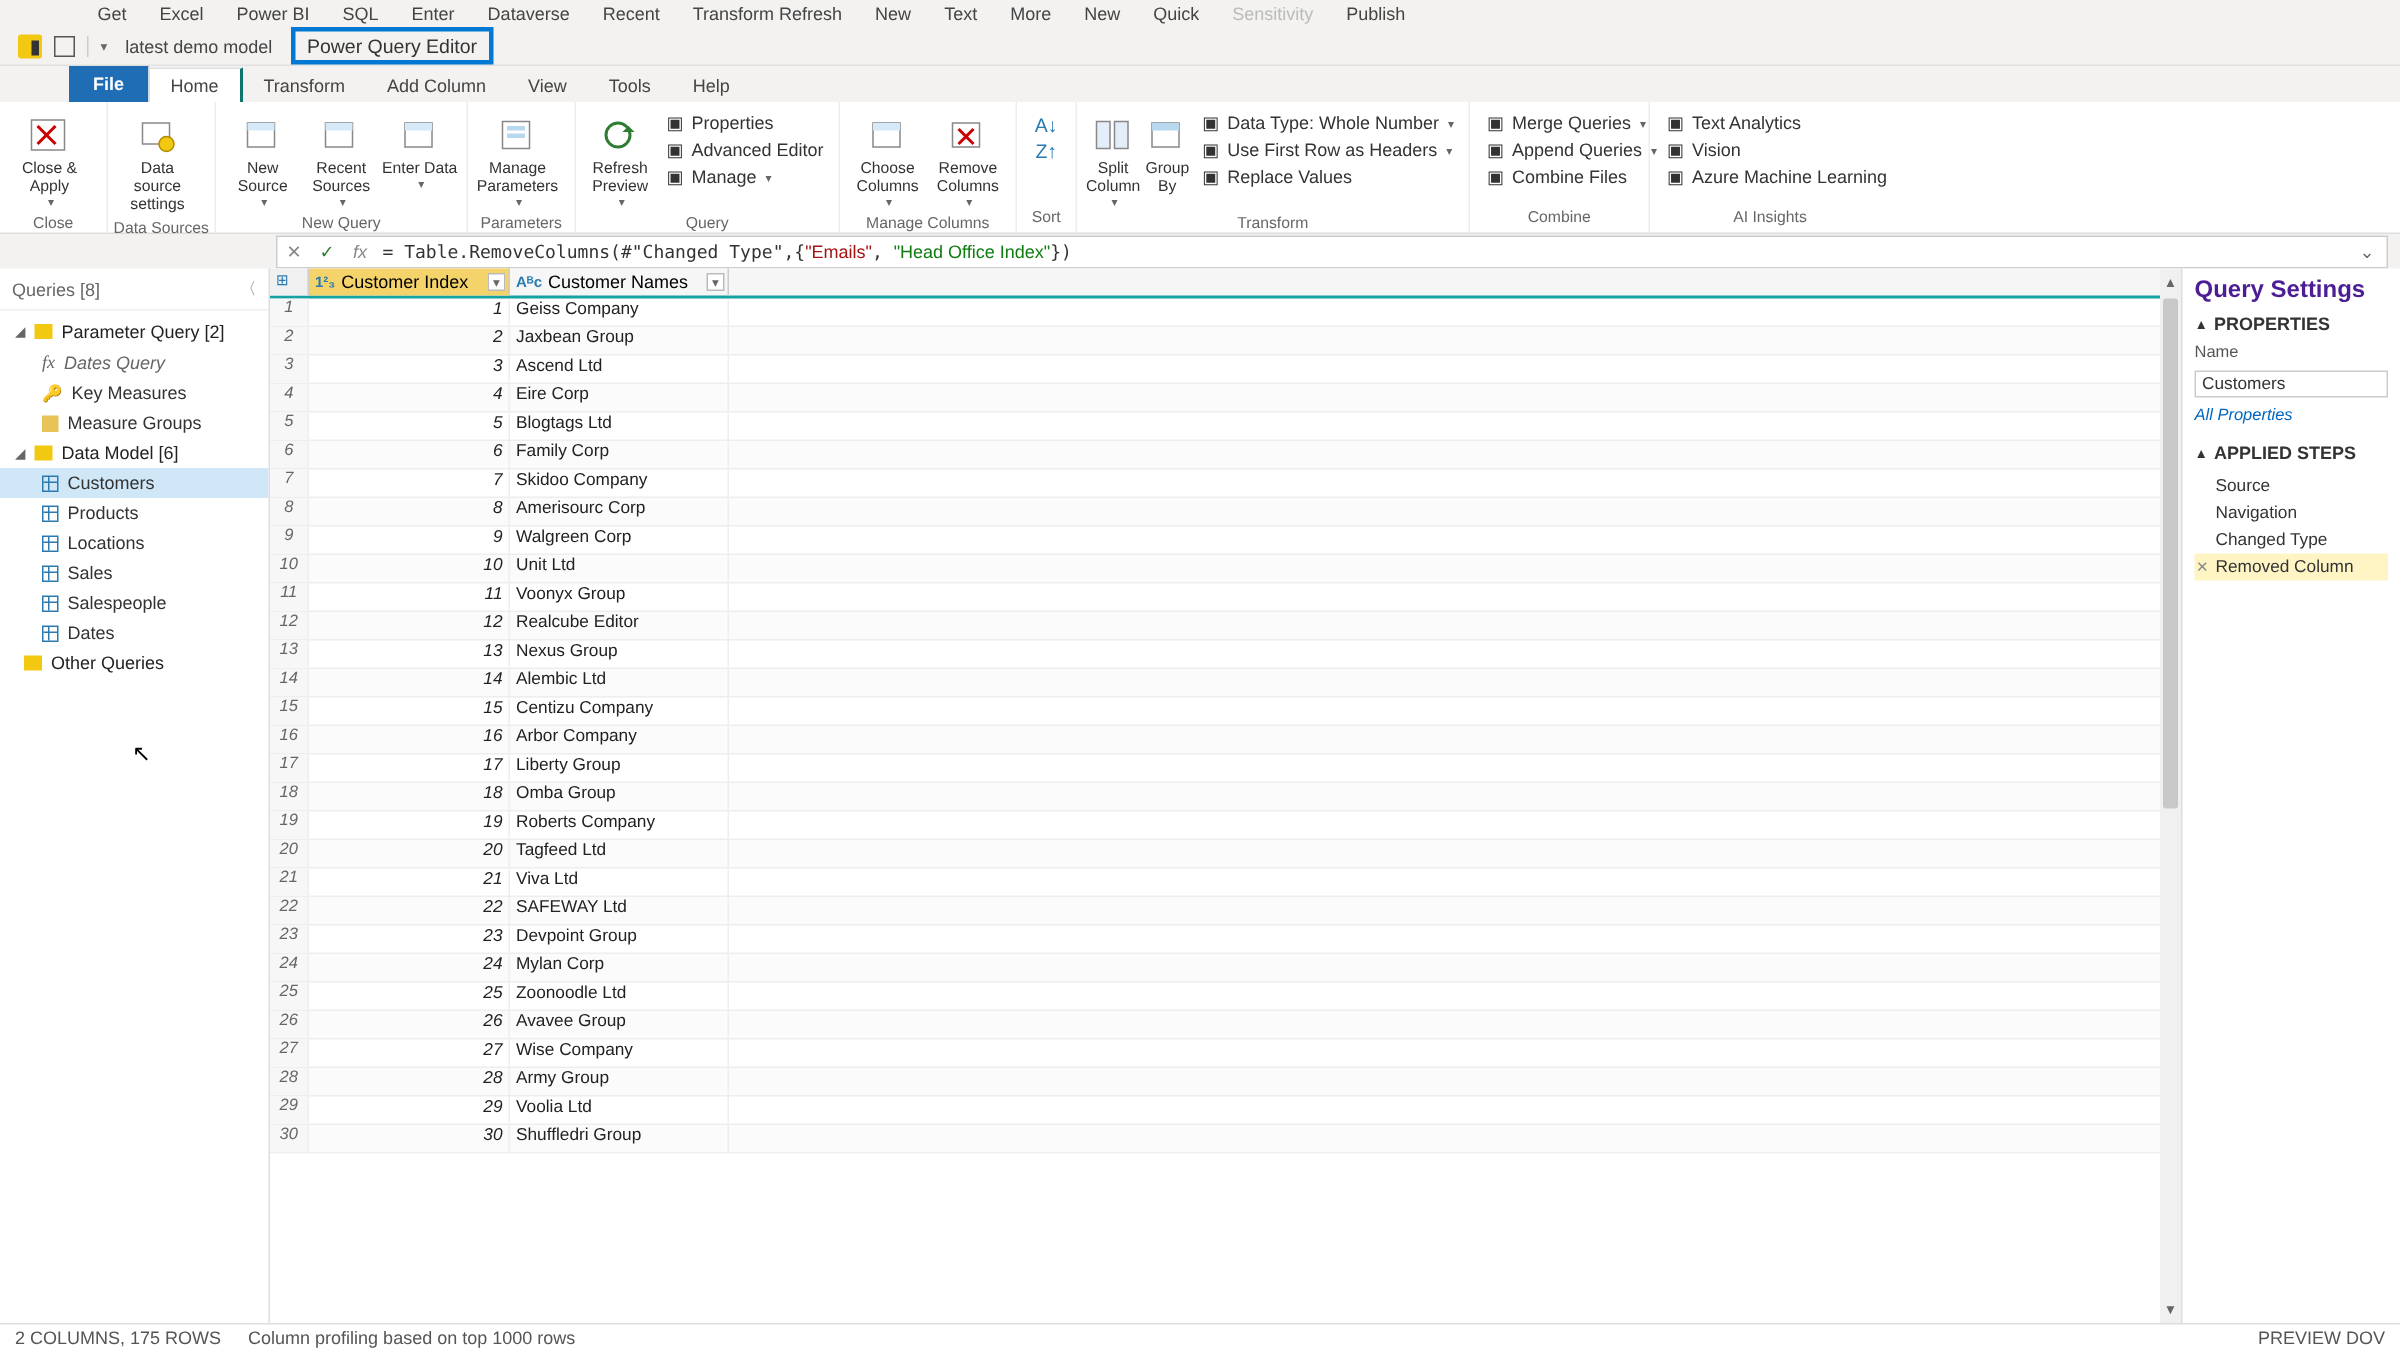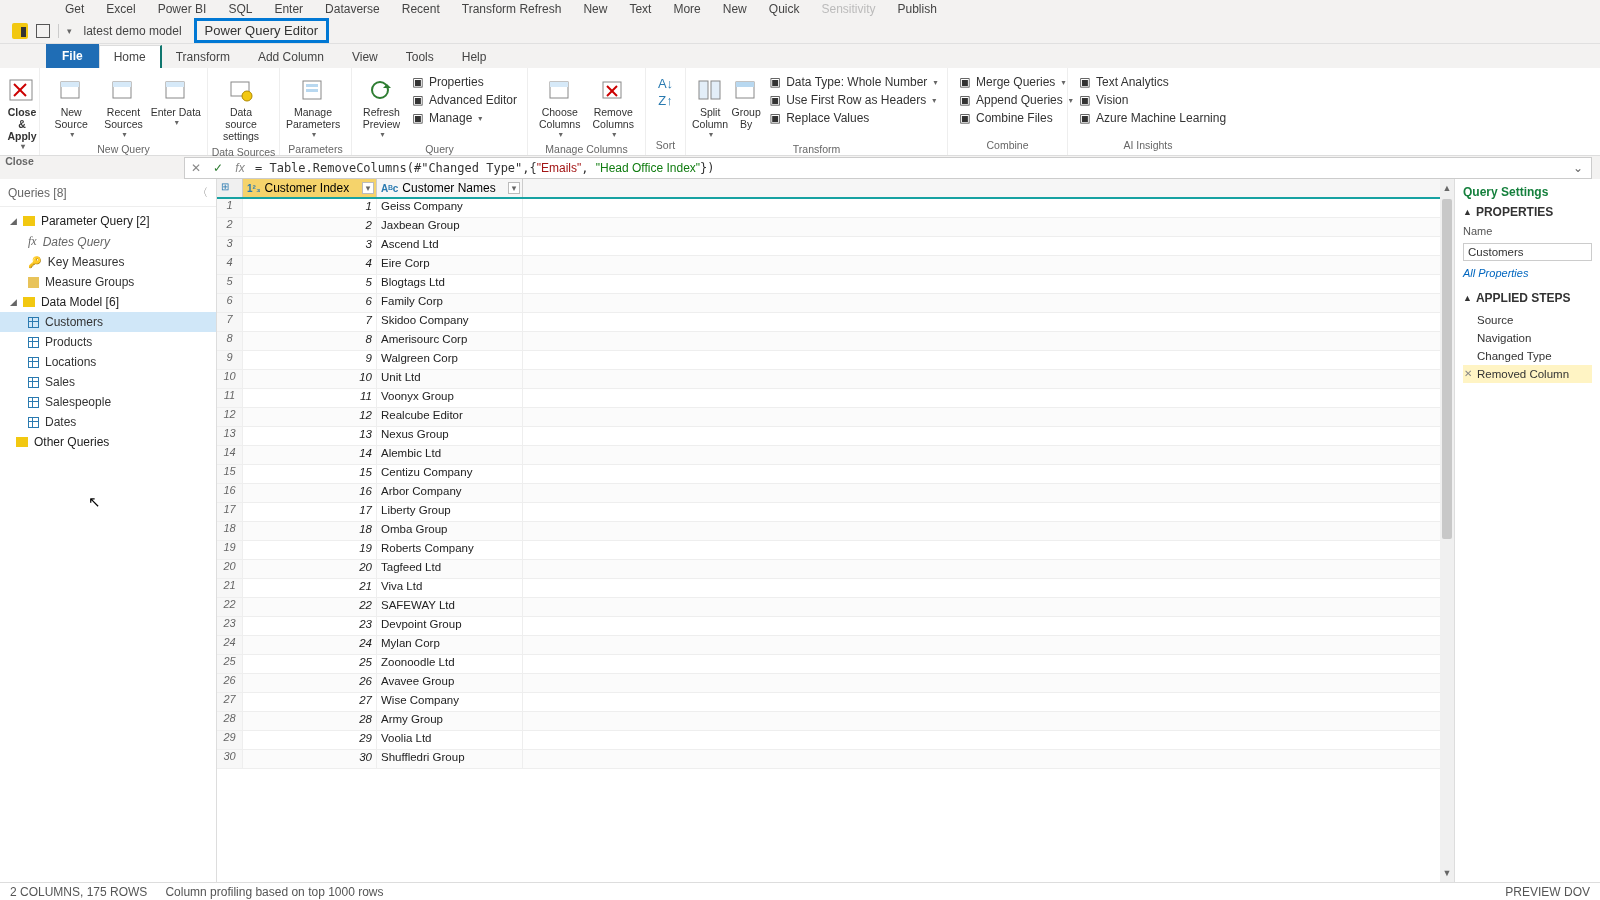--- a/index.html
+++ b/index.html
@@ -43,21 +43,21 @@
 .fxbar .fxctl { width:14px; text-align:center; color:#888; }
 .fxbar .fxtext { flex:1; font-family: Consolas, monospace; font-size:12px; color:#333; }
 .fxbar .fxtext .str1 { color:#a31515; }
 .fxbar .fxtext .str2 { color:#107c10; }
 .fxbar .expand { color:#666; padding-right:4px; }
 
 
 .main { position:absolute; top:179px; left:0; right:0; bottom:18px; display:flex; }
 
 
-.qpanel { width:217px; background:#fff; border-right:1px solid #ddd; display:flex; flex-direction:column; }
+.qpanel { width:180px; background:#fff; border-right:1px solid #ddd; display:flex; flex-direction:column; }
 .qhead { display:flex; justify-content:space-between; align-items:center; padding:6px 8px; color:#666; font-size:12px; border-bottom:1px solid #eee; }
 .qhead .chev { font-size:11px; color:#888; }
 .qtree { padding:4px 0; overflow:auto; }
 .qnode { display:flex; align-items:center; gap:6px; padding:3px 4px 3px 10px; cursor:pointer; font-size:12px; color:#333; }
 .qnode.folder { font-size:12px; color:#222; }
 .qnode.indent1 { padding-left:28px; }
 .qnode.selected { background:#d0e7f8; }
 .folder-icon { width:12px; height:10px; background:#f2c811; display:inline-block; }
 .tri { font-size:9px; color:#666; }
 .fx-icon { font-style:italic; font-family:"Times New Roman"; color:#666; }
@@ -82,21 +82,21 @@
 .grow:nth-child(even){ background:#fbfbfb; }
 .gc-rownum { width:26px; text-align:center; font-size:11px; color:#666; border-right:1px solid #eee; font-style:italic; background:#f7f7f7; }
 .gc { border-right:1px solid #eee; padding:1px 4px; font-size:11.5px; color:#222; }
 .gc.c1 { text-align:right; font-style:italic; }
 .vscroll-fake { position:absolute; right:0; top:0; width:14px; height:100%; background:#f0f0f0; }
 .vscroll-thumb { position:absolute; right:2px; top:20px; width:10px; height:340px; background:#c8c8c8; border-radius:2px; }
 .vscroll-arrow { position:absolute; right:2px; width:10px; height:10px; color:#666; font-size:9px; text-align:center; }
 
 
 .spanel { width:146px; min-width:146px; background:#fff; border-left:1px solid #ddd; padding:6px 8px; display:flex; flex-direction:column; gap:6px; }
-.spanel h4 { font-size:12px; color:#15803d; }
+.spanel h4 { font-size:16px; color:#4c1d95; }
 .sgroup-title { font-size:11px; font-weight:bold; color:#333; display:flex; align-items:center; gap:4px; }
 .sgroup-title .stri { font-size:9px; }
 .sname-label { font-size:11px; color:#555; }
 .sname-input { width:100%; border:1px solid #ccc; padding:2px 4px; font-size:11.5px; color:#333; }
 .slink { color:#0066bf; font-size:11px; cursor:pointer;font-style:italic; }
 .steps { display:flex; flex-direction:column; }
 .step { padding:3px 4px 3px 14px; font-size:11.5px; color:#333; cursor:pointer; position:relative; white-space:nowrap; overflow:hidden; }
 .step.sel { background:#fff4c4; }
 .step.sel .sx { position:absolute; left:1px; top:3px; font-size:10px; color:#888; }
 
@@ -143,35 +143,51 @@
     <div class="tab file">File</div>
     <div class="tab active">Home</div>
     <div class="tab">Transform</div>
     <div class="tab">Add Column</div>
     <div class="tab">View</div>
     <div class="tab">Tools</div>
     <div class="tab">Help</div>
   </div>
 
 <div class="ribbon">
-  <div class="rgroup" style="width:40px;font-weight:bold;">
+  <div class="rgroup" style="width:72px;">
     <div class="buttons">
       <div class="bigbtn caret">
         <div class="bicon">
             <svg width="28" height="26">
               <rect x="2" y="2" width="22" height="20" fill="#fff" stroke="#888"></rect>
               <line x1="6" y1="6" x2="18" y2="18" stroke="#c00" stroke-width="2"></line>
               <line x1="18" y1="6" x2="6" y2="18" stroke="#c00" stroke-width="2"></line>
             </svg>
           </div>
         <div class="blabel">Close &amp;
 Apply</div>
       </div>
     </div>
     <div class="glabel">Close</div>
+  </div>
+
+  <div class="rgroup" style="width:72px;">
+    <div class="buttons">
+      <div class="bigbtn">
+        <div class="bicon">
+            <svg width="28" height="26">
+              <rect x="4" y="4" width="18" height="14" fill="#fff" stroke="#888"></rect>
+              <circle cx="20" cy="18" r="5" fill="#f2c811" stroke="#b08a00"></circle>
+            </svg>
+          </div>
+        <div class="blabel">Data source
+settings</div>
+      </div>
+    </div>
+    <div class="glabel">Data Sources</div>
   </div>
 
   <div class="rgroup" style="width:168px;">
     <div class="buttons" id="g-newquery">
         <div class="bigbtn caret">
           <div class="bicon">
             <svg width="28" height="26">
               <rect x="4" y="4" width="18" height="16" fill="#fff" stroke="#888"></rect>
               <rect x="4" y="4" width="18" height="5" fill="#d6e9f8"></rect>
             </svg>
@@ -194,36 +210,20 @@
             <svg width="28" height="26">
               <rect x="4" y="4" width="18" height="16" fill="#fff" stroke="#888"></rect>
               <rect x="4" y="4" width="18" height="5" fill="#d6e9f8"></rect>
             </svg>
           </div>
           <div class="blabel">Enter
 Data</div>
         </div>
       </div>
     <div class="glabel">New Query</div>
-  </div>
-
-  <div class="rgroup" style="width:72px;">
-    <div class="buttons">
-      <div class="bigbtn">
-        <div class="bicon">
-            <svg width="28" height="26">
-              <rect x="4" y="4" width="18" height="14" fill="#fff" stroke="#888"></rect>
-              <circle cx="20" cy="18" r="5" fill="#f2c811" stroke="#b08a00"></circle>
-            </svg>
-          </div>
-        <div class="blabel">Data source
-settings</div>
-      </div>
-    </div>
-    <div class="glabel">Data Sources</div>
   </div>
 
   <div class="rgroup" style="width:72px;">
     <div class="buttons">
       <div class="bigbtn caret">
         <div class="bicon">
             <svg width="28" height="26">
               <rect x="4" y="3" width="18" height="18" fill="#fff" stroke="#888"></rect>
               <rect x="7" y="6" width="12" height="3" fill="#b8d8f0"></rect>
               <rect x="7" y="11" width="12" height="3" fill="#b8d8f0"></rect>

